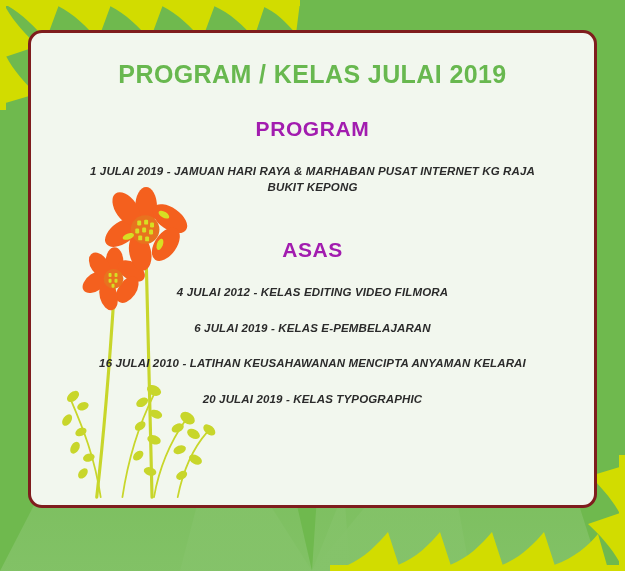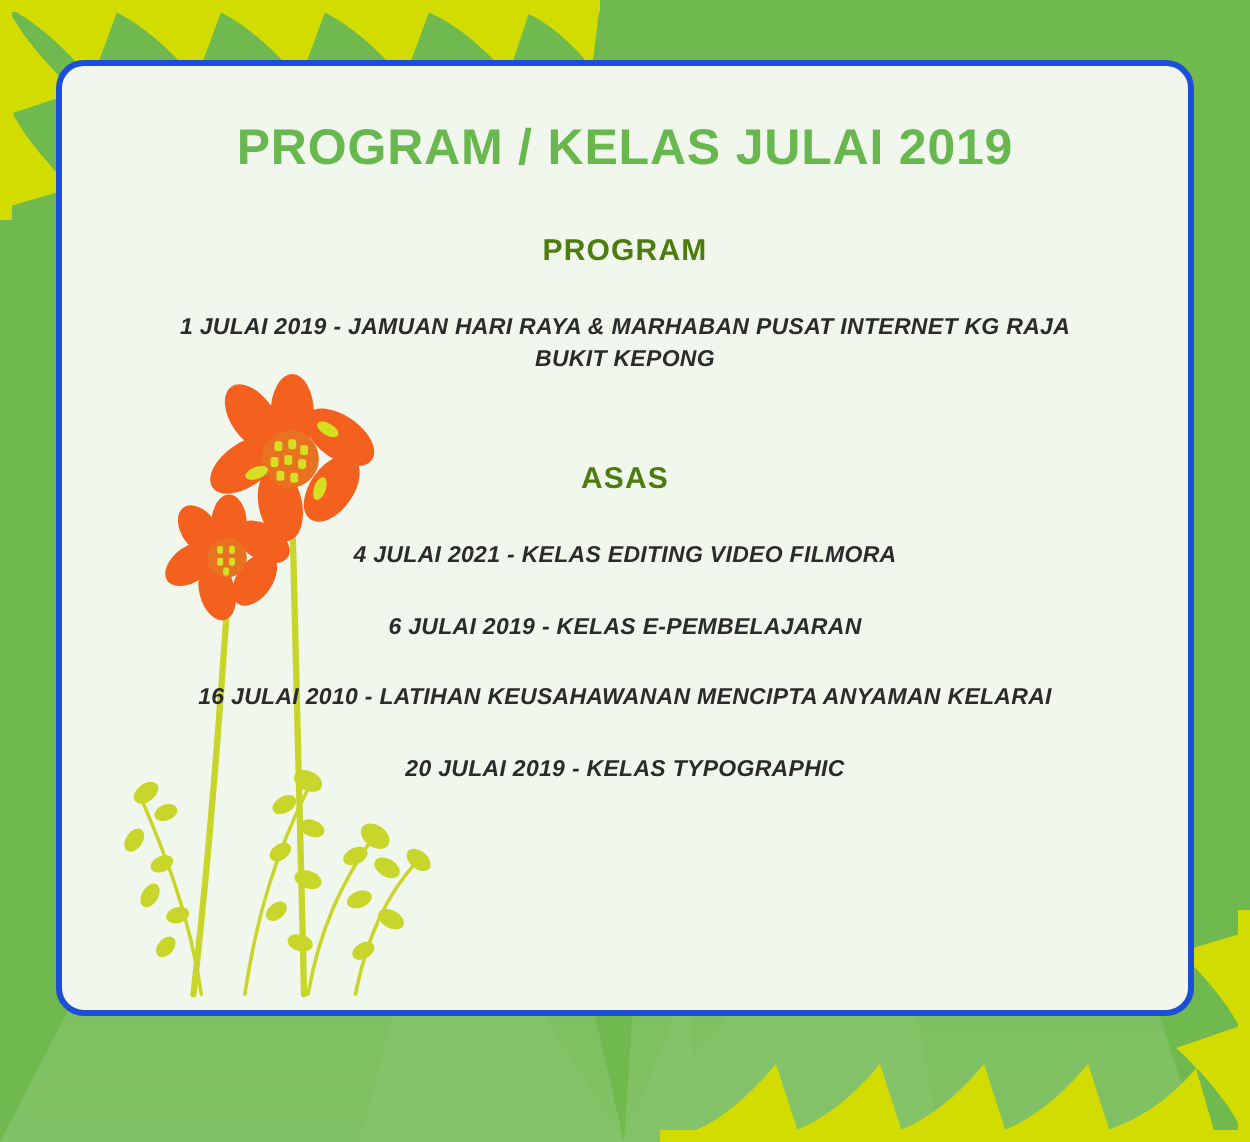--- a/index.html
+++ b/index.html
@@ -39,21 +39,21 @@
   }
 
   
   .panel {
     position: absolute;
     left: 28px;
     top: 30px;
     width: 569px;
     height: 478px;
     background: #F2F7EE;
-    border: 3px solid #1d4ed8;
+    border: 3px solid #7f1d1d;
     border-radius: 14px;
     box-sizing: border-box;
     overflow: hidden;
   }
 
   .botanical {
     position: absolute;
     left: 0;
     top: 0;
     width: 100%;
@@ -71,22 +71,22 @@
   .poster-title {
     color: #68B84F;
     font-size: 25px;
     font-weight: bold;
     letter-spacing: 0.4px;
     margin: 0 0 28px 0;
     line-height: 1.1;
   }
 
   .section-heading {
-    color: #4d7c0f;
-    font-size: 15px;
+    color: #a21caf;
+    font-size: 21px;
     font-weight: bold;
     letter-spacing: 0.6px;
     margin: 0 0 22px 0;
   }
 
   .section-heading.kelas {
     margin-top: 42px;
     margin-bottom: 22px;
   }
 
@@ -258,21 +258,21 @@
 
       <h2 class="section-heading">PROGRAM</h2>
 
       <div>
         <p class="entry">1 JULAI 2019 - JAMUAN HARI RAYA &amp; MARHABAN PUSAT INTERNET KG RAJA BUKIT KEPONG</p>
       </div>
 
       <h2 class="section-heading kelas">ASAS</h2>
 
       <div class="kelas-list">
-        <p class="entry">4 JULAI 2021 - KELAS EDITING VIDEO FILMORA</p>
+        <p class="entry">4 JULAI 2012 - KELAS EDITING VIDEO FILMORA</p>
         <p class="entry">6 JULAI 2019 - KELAS E-PEMBELAJARAN</p>
         <p class="entry">16 JULAI 2010 - LATIHAN KEUSAHAWANAN MENCIPTA ANYAMAN KELARAI</p>
         <p class="entry">20 JULAI 2019 - KELAS TYPOGRAPHIC</p>
 
       </div>
 
     </div>
   </div>
 </div>
 

